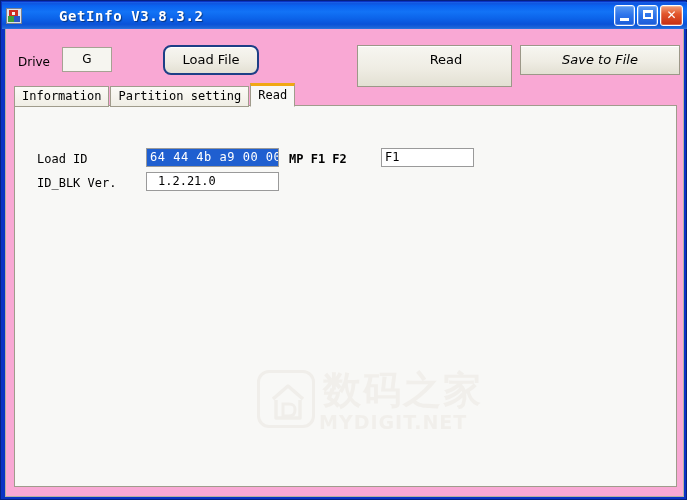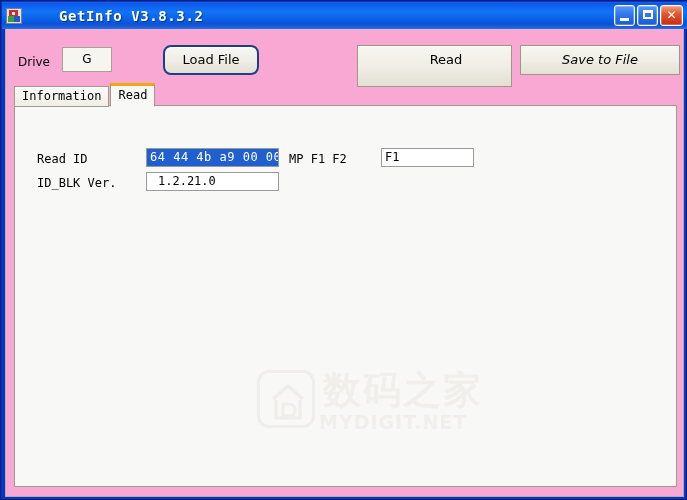--- a/index.html
+++ b/index.html
@@ -244,21 +244,21 @@
   }
   .field-input.selected {
     background: #1f5fd0;
     color: #ffffff;
     border: 1px solid #9a9a9a;
     letter-spacing: 0.5px;
   }
 
   #lbl-flashid   { left: 22px;  top: 46px; }
   #inp-flashid   { left: 131px; top: 42px; width: 133px; height: 19px; }
-  #lbl-mp        { left: 274px; top: 46px; }
+  #lbl-mp        { left: 274px; top: 46px; font-weight: bold; }
   #inp-mp        { left: 366px; top: 42px; width: 93px; height: 19px; }
   #lbl-idblk     { left: 22px;  top: 70px; text-align: right; }
   #inp-idblk     { left: 131px; top: 66px; width: 133px; height: 19px; padding-left: 11px; }
 
   
   .watermark {
     position: absolute;
     left: 242px; top: 262px;
     width: 220px;
     height: 66px;
@@ -332,26 +332,27 @@
     <div class="toolbar">
       <div class="drive-label">Drive</div>
       <div class="drive-field">G</div>
       <div class="btn default" id="btn-load">Load File</div>
       <div class="btn" id="btn-read">Read</div>
       <div class="btn" id="btn-save">Save to File</div>
     </div>
 
     <div class="tabstrip">
       <div class="tab">Information</div>
+      <div class="tab">Partition setting</div>
       <div class="tab active">Read</div>
     </div>
 
     <div class="tabpanel">
 
-      <div class="field-label" id="lbl-flashid">Read ID</div>
+      <div class="field-label" id="lbl-flashid">Load ID</div>
       <div class="field-input selected" id="inp-flashid">64 44 4b a9 00 00 00</div>
 
       <div class="field-label" id="lbl-mp">MP F1 F2</div>
       <div class="field-input" id="inp-mp">F1</div>
 
       <div class="field-label" id="lbl-idblk">ID_BLK Ver.</div>
       <div class="field-input" id="inp-idblk">1.2.21.0</div>
 
       <div class="watermark">
         <div class="wm-logo">

